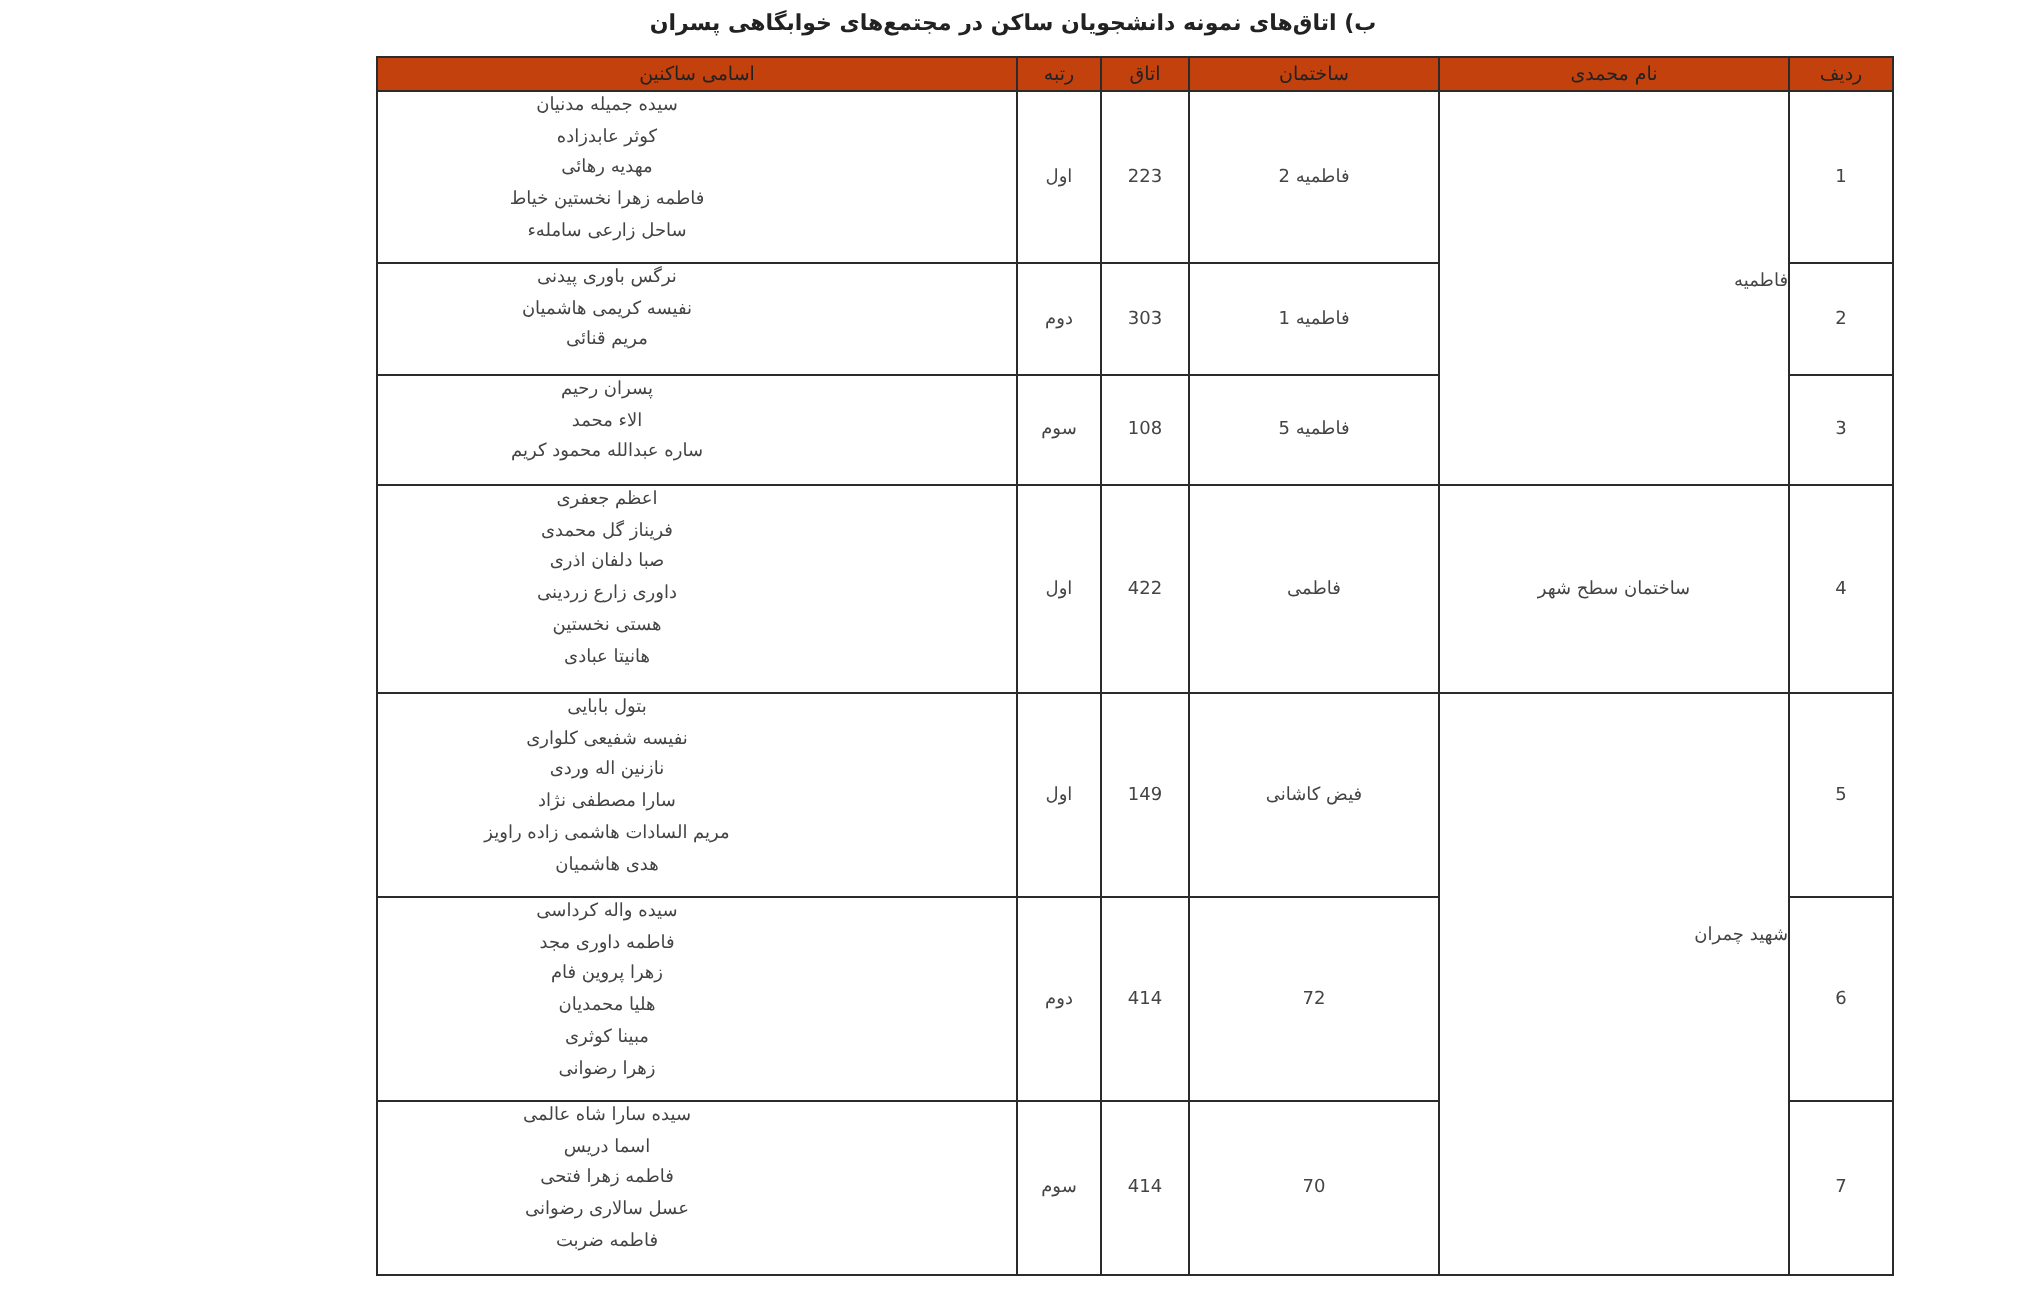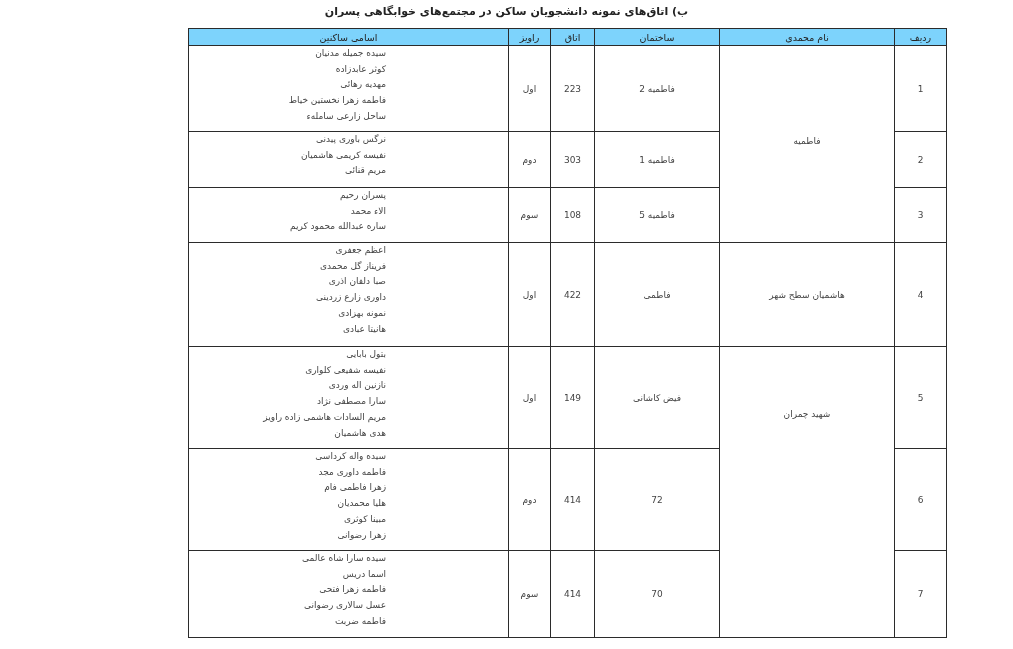--- a/index.html
+++ b/index.html
@@ -3,25 +3,25 @@
 <meta charset="utf-8">
 <style>
   html, body { margin:0; padding:0; background:#ffffff; }
   body { width:1013px; height:649px; position:relative; overflow:hidden;
          font-family:"DejaVu Sans", sans-serif; color:#333; }
   .title { position:absolute; top:5px; left:0; width:1013px; text-align:center;
            font-size:11px; font-weight:bold; direction:rtl; color:#222; }
   table { position:absolute; left:188px; top:28px; border-collapse:collapse;
           direction:rtl; font-size:9px; table-layout:fixed; }
   th, td { border:1.5px solid #2b2b2b; padding:0; }
-  th { background:#7dd3fc; height:16px; font-weight:normal; font-size:9.5px; color:#222; }
+  th { background:#c2410c; height:16px; font-weight:normal; font-size:9.5px; color:#222; }
   td { text-align:center; vertical-align:middle; color:#444; }
-  td.names { text-align:right; padding-right:122px; vertical-align:top;padding-left:32px; }
+  td.names { text-align:center; padding-right:122px; vertical-align:top;padding-left:32px; }
   td.names div { line-height:15.7px; white-space:nowrap; }
-  td.complex { vertical-align:top; }
+  td.complex { vertical-align:top;text-align:right; }
   td.complex span { display:block; }
   col.c-row { width:52px; } col.c-complex { width:175px; } col.c-bld { width:125px; }
   col.c-room { width:44px; } col.c-rank { width:42px; } col.c-names { width:320px; }
 </style>
 </head>
 <body>
 
 <div class="title">ب) اتاق‌های نمونه دانشجویان ساکن در مجتمع‌های خوابگاهی پسران</div>
 
 <table>
@@ -32,21 +32,21 @@
       <col class="c-room">
       <col class="c-rank">
       <col class="c-names">
   </colgroup>
   <thead>
     <tr>
       <th>ردیف</th>
       <th>نام محمدی</th>
       <th>ساختمان</th>
       <th>اتاق</th>
-      <th>راویز</th>
+      <th>رتبه</th>
       <th>اسامی ساکنین</th>
     </tr>
   </thead>
   <tbody>
 
     <tr style="height:86px">
       <td>1</td>
       <td rowspan="3" class="complex" style="padding-top:90px">
         <span>فاطمیه</span>
       </td>
@@ -82,38 +82,38 @@
       <td class="names">
         <div>پسران رحیم</div>
         <div>الاء محمد</div>
         <div>ساره عبدالله محمود کریم</div>
       </td>
     </tr>
 
     <tr style="height:104px">
       <td>4</td>
       <td>
-        <span>هاشمیان سطح شهر</span>
+        <span>ساختمان سطح شهر</span>
       </td>
       <td>فاطمی</td>
       <td>422</td>
       <td>اول</td>
       <td class="names">
         <div>اعظم جعفری</div>
         <div>فریناز گل محمدی</div>
         <div>صبا دلفان اذری</div>
         <div>داوری زارع زردینی</div>
-        <div>نمونه بهزادی</div>
+        <div>هستی نخستین</div>
         <div>هانیتا عبادی</div>
       </td>
     </tr>
 
     <tr style="height:102px">
       <td>5</td>
-      <td rowspan="3" class="complex" style="padding-top:62px">
+      <td rowspan="3" class="complex" style="padding-top:116px">
         <span>شهید چمران</span>
       </td>
       <td>فیض کاشانی</td>
       <td>149</td>
       <td>اول</td>
       <td class="names">
         <div>بتول بابایی</div>
         <div>نفیسه شفیعی کلواری</div>
         <div>نازنین اله وردی</div>
         <div>سارا مصطفی نژاد</div>
@@ -123,21 +123,21 @@
     </tr>
 
     <tr style="height:102px">
       <td>6</td>
       <td>72</td>
       <td>414</td>
       <td>دوم</td>
       <td class="names">
         <div>سیده واله کرداسی</div>
         <div>فاطمه داوری مجد</div>
-        <div>زهرا فاطمی فام</div>
+        <div>زهرا پروین فام</div>
         <div>هلیا محمدیان</div>
         <div>مبینا کوثری</div>
         <div>زهرا رضوانی</div>
       </td>
     </tr>
 
     <tr style="height:87px">
       <td>7</td>
       <td>70</td>
       <td>414</td>

